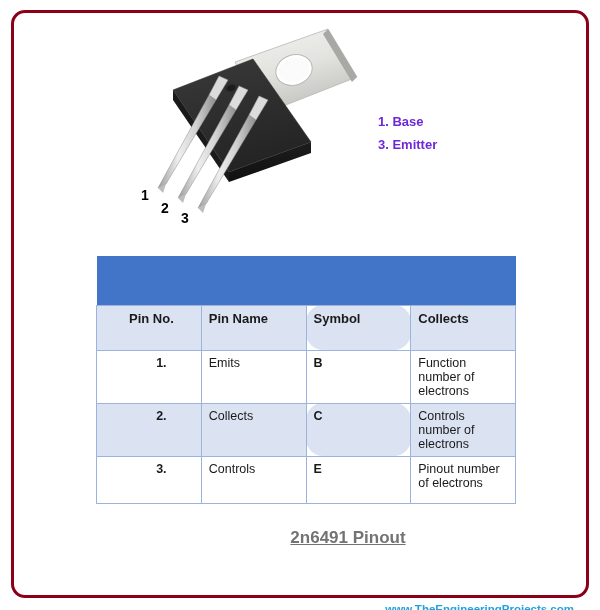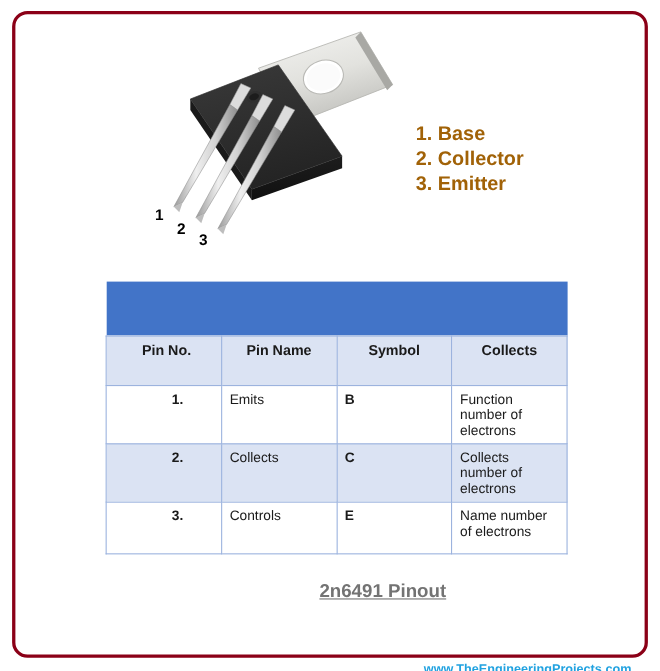--- a/index.html
+++ b/index.html
@@ -39,23 +39,23 @@
   #transistor-figure svg { display: block; }
 
   
   #pin-legend {
     position: absolute;
     left: 378px;
     top: 110px;
     width: 150px;
   }
   #pin-legend .legend-line {
-    color: #a16207;
-    font-weight: bold;
-    font-size: 18px;
+    color: #6d28d9;
+    font-weight: bold;
+    font-size: 13px;
     line-height: 23px;
     white-space: nowrap;
   }
 
   
   #pinout-table {
     position: absolute;
     left: 96px;
     top: 256px;
     width: 420px;
@@ -72,33 +72,33 @@
   }
   #pinout-table .banner-cell {
     background: #4274c8;
     border: none;
     height: 49px;
     padding: 0;
   }
   #pinout-table thead.column-heads th {
     background: #dbe3f3;
     font-weight: bold;
-    text-align: center;
+    text-align: left;
     height: 45px;
     vertical-align: top;
     font-size: 13px;
   }
   #pinout-table tbody tr td {
     height: 47px;
   }
   #pinout-table tbody tr.row-odd td  { background: #ffffff; }
   #pinout-table tbody tr.row-even td { background: #dbe3f3; }
   #pinout-table .col-no     { width: 54px;  text-align: center; font-weight: bold; padding-left: 32px; }
   #pinout-table .col-name   { width: 85px; }
-  #pinout-table .col-symbol { width: 73px; font-weight: bold; }
+  #pinout-table .col-symbol { width: 73px; font-weight: bold; border-radius: 17px; }
   #pinout-table .col-func   { width: 208px; }
   #pinout-table thead.column-heads th.col-no { text-align: left; }
 
   
   #caption {
     position: absolute;
     left: 0;
     top: 528px;
     width: 600px;
     text-align: center;
@@ -184,21 +184,20 @@
     </g>
 
     <text x="11" y="178" font-family="Liberation Sans, sans-serif" font-size="14" font-weight="bold" fill="#000000">1</text>
     <text x="31" y="191" font-family="Liberation Sans, sans-serif" font-size="14" font-weight="bold" fill="#000000">2</text>
     <text x="51" y="201" font-family="Liberation Sans, sans-serif" font-size="14" font-weight="bold" fill="#000000">3</text>
   </svg>
 </div>
 
 <div id="pin-legend">
   <div class="legend-line">1. Base</div>
-  <div class="legend-line">2. Collector</div>
   <div class="legend-line">3. Emitter</div>
 </div>
 
 <table id="pinout-table">
   <thead>
     <tr>
       <td class="banner-cell" colspan="4"></td>
     </tr>
   </thead>
   <thead class="column-heads">
@@ -213,25 +212,25 @@
     <tr class="row-odd">
       <td class="col-no">1.</td>
       <td class="col-name">Emits</td>
       <td class="col-symbol">B</td>
       <td class="col-func">Function number of electrons</td>
     </tr>
     <tr class="row-even">
       <td class="col-no">2.</td>
       <td class="col-name">Collects</td>
       <td class="col-symbol">C</td>
-      <td class="col-func">Collects number of electrons</td>
+      <td class="col-func">Controls number of electrons</td>
     </tr>
     <tr class="row-odd">
       <td class="col-no">3.</td>
       <td class="col-name">Controls</td>
       <td class="col-symbol">E</td>
-      <td class="col-func">Name number of electrons</td>
+      <td class="col-func">Pinout number of electrons</td>
     </tr>
   </tbody>
 </table>
 
 <div id="caption">2n6491 Pinout</div>
 <div id="site-footer">www.TheEngineeringProjects.com</div>
 
 </body></html>

